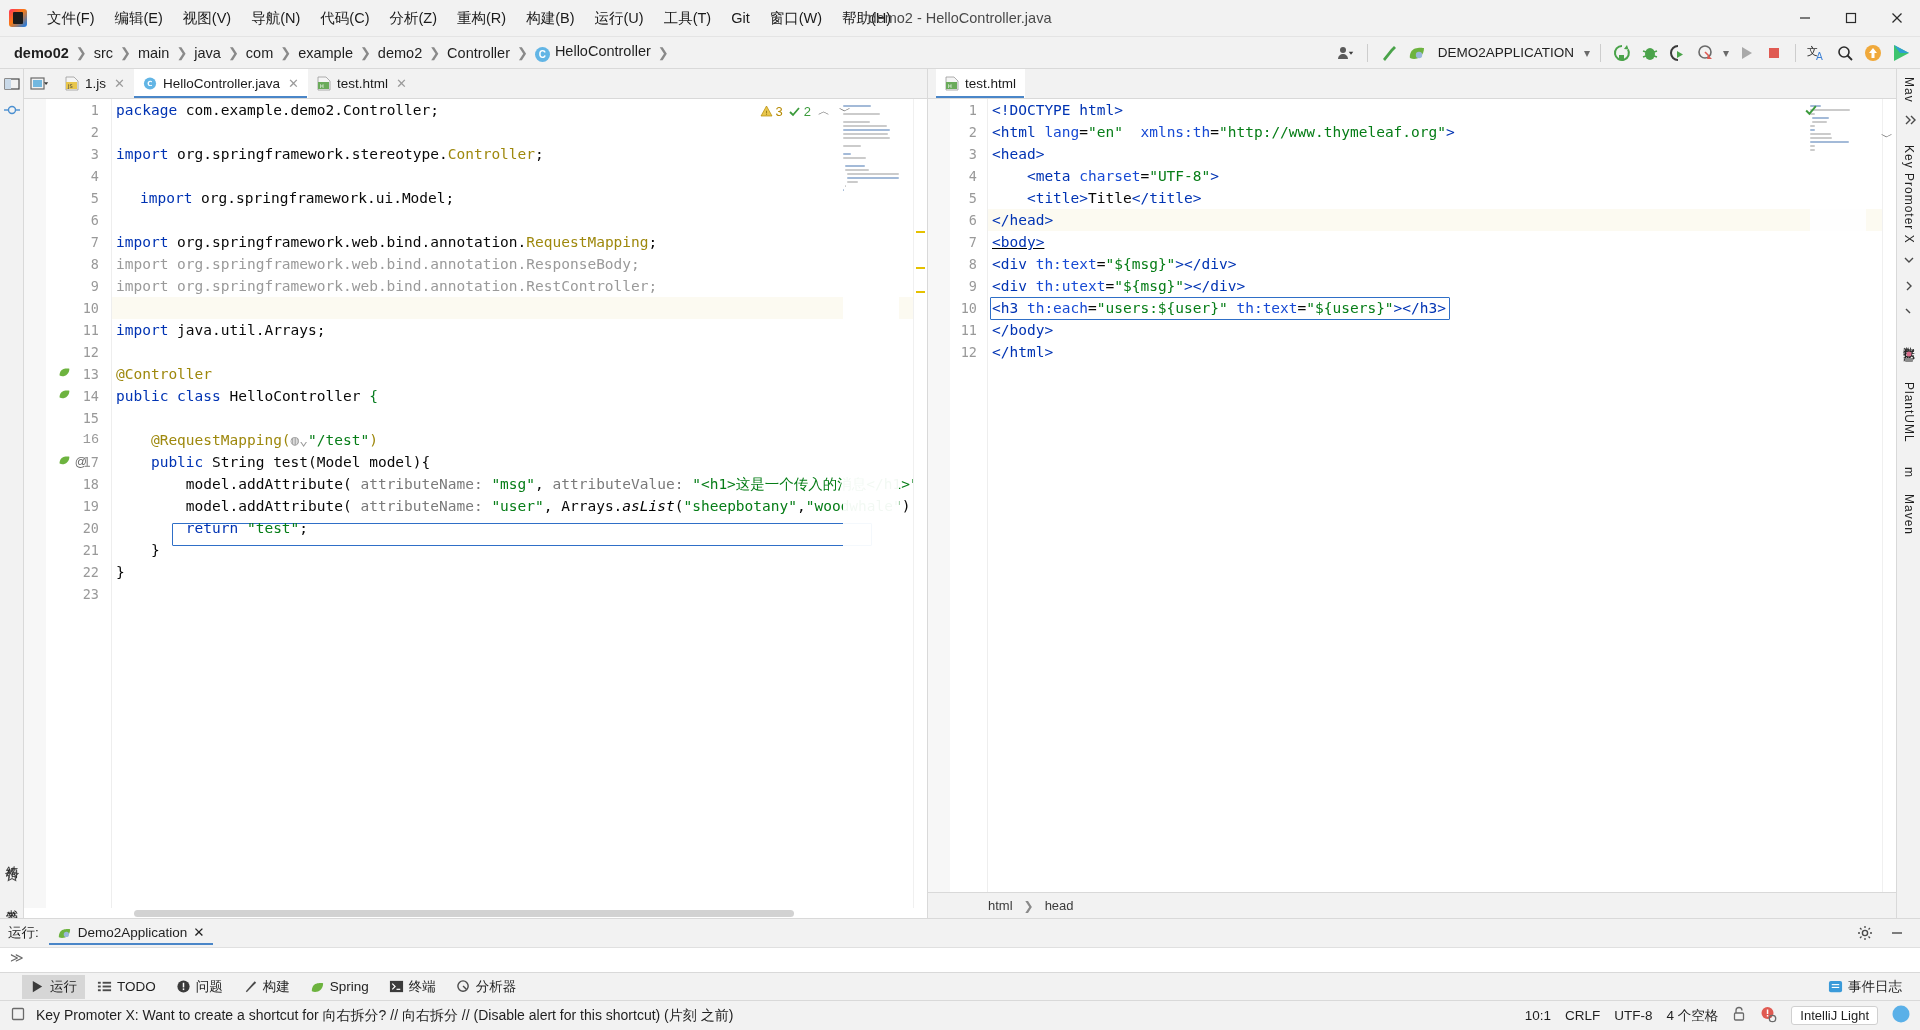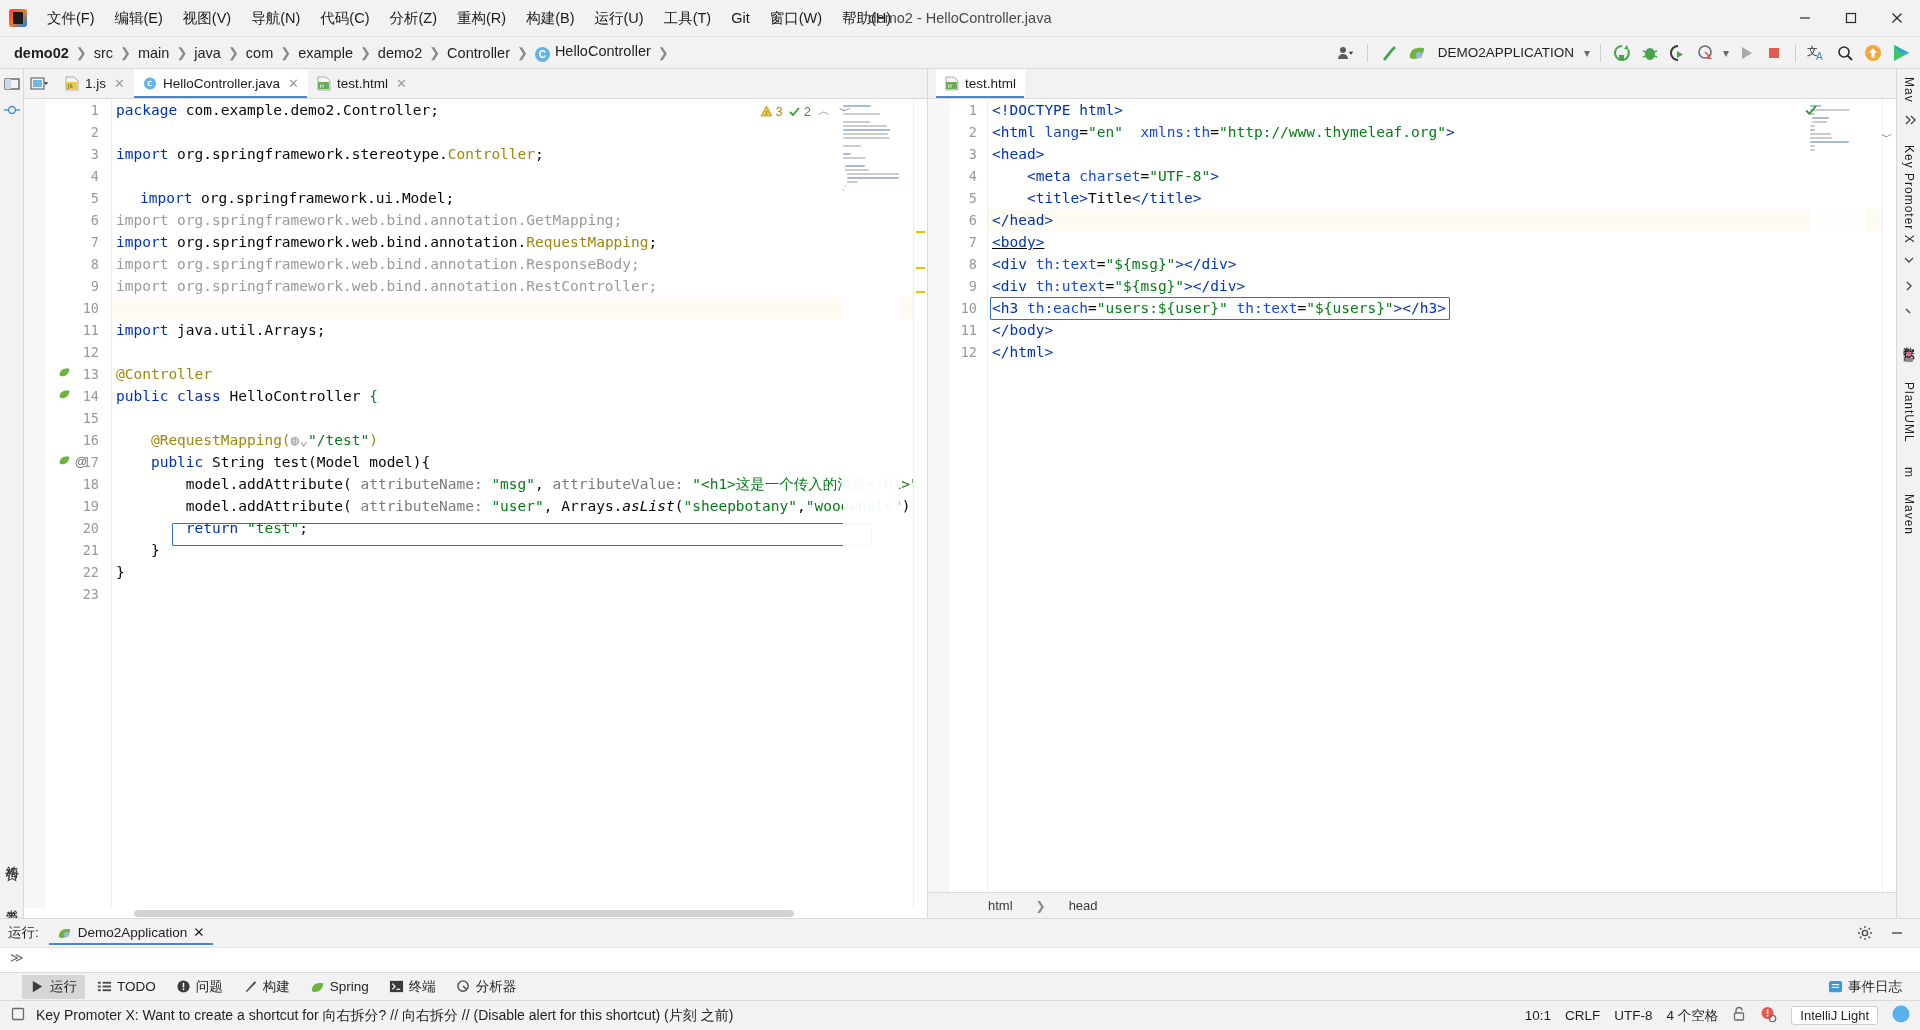--- a/index.html
+++ b/index.html
@@ -171,21 +171,21 @@
   .sg-mark { position:absolute; right:2px; width:9px; height:2px; background:#e5c100; }
 
   .hscroll {
     position:absolute; left:0; right:0; bottom:0; height:10px; background:#fff;
   }
   .hscroll .thumb { position:absolute; left:110px; top:2px; height:7px; width:660px; background:#d2d2d2; border-radius:4px; }
 
   
   .pane-footer {
     height: 26px; flex:0 0 26px; background:#f2f2f2; border-top:1px solid #d9d9d9;
-    display:flex; align-items:center; padding-left: 60px; font-size:13px; color:#3b3b3b; gap:20px;
+    display:flex; align-items:center; padding-left: 60px; font-size:13px; color:#3b3b3b; gap:8px;
   }
   .pane-footer .sep { font-size:12px; }
 
   
   .runwin {
     flex: 0 0 54px; background:#f2f2f2; border-top:1px solid #d9d9d9;
     display:flex; flex-direction:column;
   }
   .runwin-head { height:28px; display:flex; align-items:center; padding-left:8px; gap: 10px; }
   .runwin-title { font-size:13.5px; color:#1f1f1f; }
@@ -463,21 +463,21 @@
                 <div class="lnum" style="top: 242px; right: 12px;">12</div>
                 <div class="lnum" style="top: 264px; right: 12px;">13</div>
                 <div class="gmark" style="top: 264px; right: 40px;"><svg width="13" height="13" viewBox="0 0 16 16">
                     <path d="M2 13c5 2.5 12-1 12-8.5 0 0-8.5-1.5-11 3.5-1.5 3-1 5-1 5z" fill="#6db33f"></path>
                   </svg></div>
                 <div class="lnum" style="top: 286px; right: 12px;">14</div>
                 <div class="gmark" style="top: 286px; right: 40px;"><svg width="13" height="13" viewBox="0 0 16 16">
                     <path d="M2 13c5 2.5 12-1 12-8.5 0 0-8.5-1.5-11 3.5-1.5 3-1 5-1 5z" fill="#6db33f"></path>
                   </svg></div>
                 <div class="lnum" style="top: 308px; right: 12px;">15</div>
-                <div class="lnum" style="top: 330px; right: 12px;">16</div>
+                <div class="lnum" style="top: 330px; right: 12px; font-family: Liberation Mono, monospace;">16</div>
                 <div class="gmark" style="top: 330px; right: -12px; color: rgb(154, 154, 154);">⌐</div>
                 <div class="lnum" style="top: 352px; right: 12px;">17</div>
                 <div class="gmark" style="top: 352px; right: 40px;"><svg width="13" height="13" viewBox="0 0 16 16">
                     <path d="M2 13c5 2.5 12-1 12-8.5 0 0-8.5-1.5-11 3.5-1.5 3-1 5-1 5z" fill="#6db33f"></path>
                   </svg></div>
                 <div class="gmark" style="top: 352px; right: 24px; color: rgb(106, 106, 106); font-size: 12px;">@</div>
                 <div class="lnum" style="top: 374px; right: 12px;">18</div>
                 <div class="lnum" style="top: 396px; right: 12px;">19</div>
                 <div class="lnum" style="top: 418px; right: 12px;">20</div>
                 <div class="lnum" style="top: 440px; right: 12px;">21</div>
@@ -488,21 +488,20 @@
           </div>
 
           <div class="code" id="left-code">
             <div class="hl-line" style="top:198px"></div>
             <div class="box-hl" style="left:60px;top:424px;width:700px;height:23px"></div>
           <div class="cline" style="top: 0px;"><span class="kw">package </span><span class="plain">com.example.demo2.Controller;</span></div>
               <div class="cline" style="top: 22px;"></div>
               <div class="cline" style="top: 44px;"><span class="kw">import </span><span class="plain">org.springframework.stereotype.</span><span class="cls-t">Controller</span><span class="plain">;</span></div>
               <div class="cline" style="top: 66px;"></div>
               <div class="cline" style="top: 88px; margin-left: 24px;"><span class="kw">import </span><span class="plain">org.springframework.ui.Model;</span></div>
-              <div class="cline" style="top: 110px;"><span class="dim">import org.springframework.web.bind.annotation.GetMapping;</span></div>
               <div class="cline" style="top: 132px;"><span class="kw">import </span><span class="plain">org.springframework.web.bind.annotation.</span><span class="cls-t">RequestMapping</span><span class="plain">;</span></div>
               <div class="cline" style="top: 154px;"><span class="dim">import org.springframework.web.bind.annotation.ResponseBody;</span></div>
               <div class="cline" style="top: 176px;"><span class="dim">import org.springframework.web.bind.annotation.RestController;</span></div>
               <div class="cline" style="top: 198px;"></div>
               <div class="cline" style="top: 220px;"><span class="kw">import </span><span class="plain">java.util.Arrays;</span></div>
               <div class="cline" style="top: 242px;"></div>
               <div class="cline" style="top: 264px;"><span class="ann">@Controller</span></div>
               <div class="cline" style="top: 286px;"><span class="kw">public class </span><span class="plain">HelloController </span><span class="brace">{</span></div>
               <div class="cline" style="top: 308px;"></div>
               <div class="cline" style="top: 330px;"><span class="ann">    @RequestMapping(</span><span class="dim">◍⌄</span><span class="str">"/test"</span><span class="ann">)</span></div>

